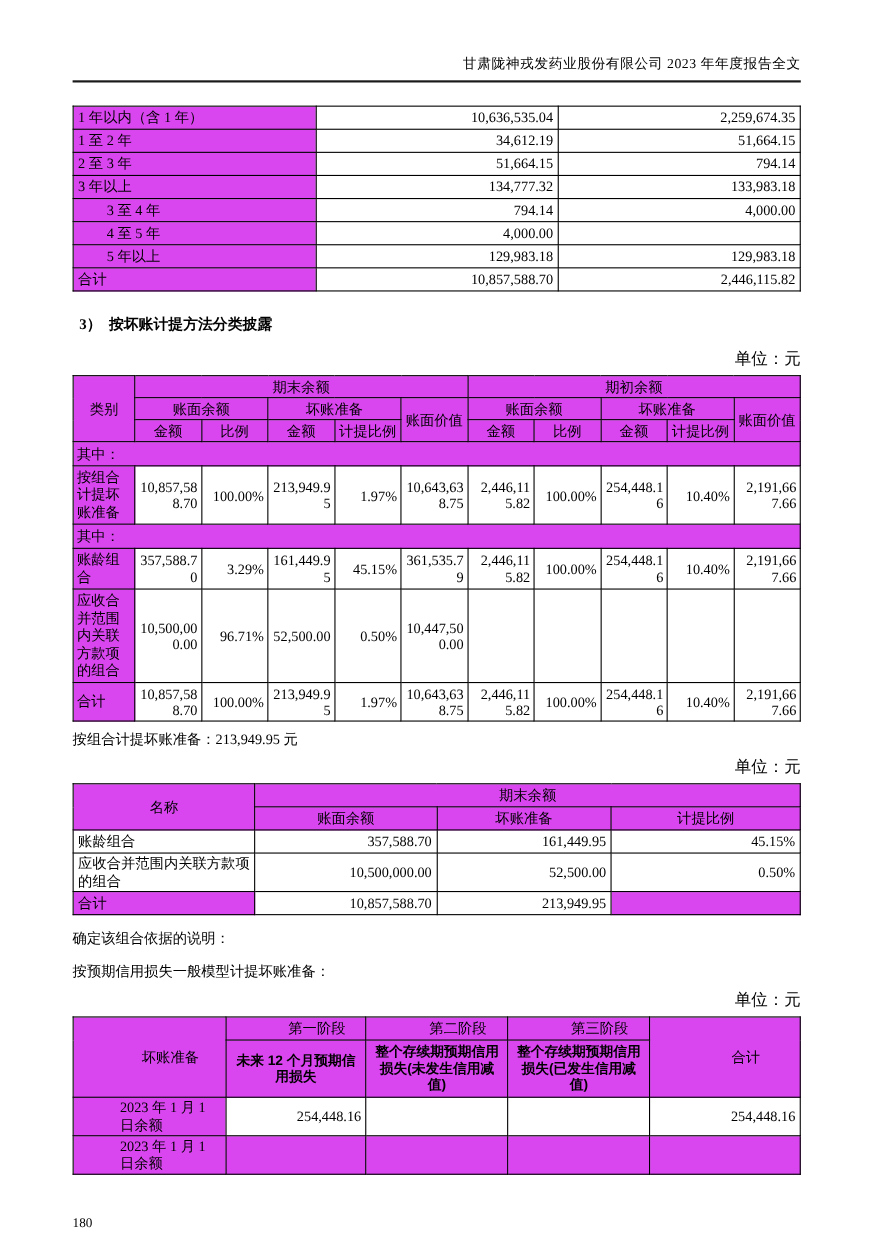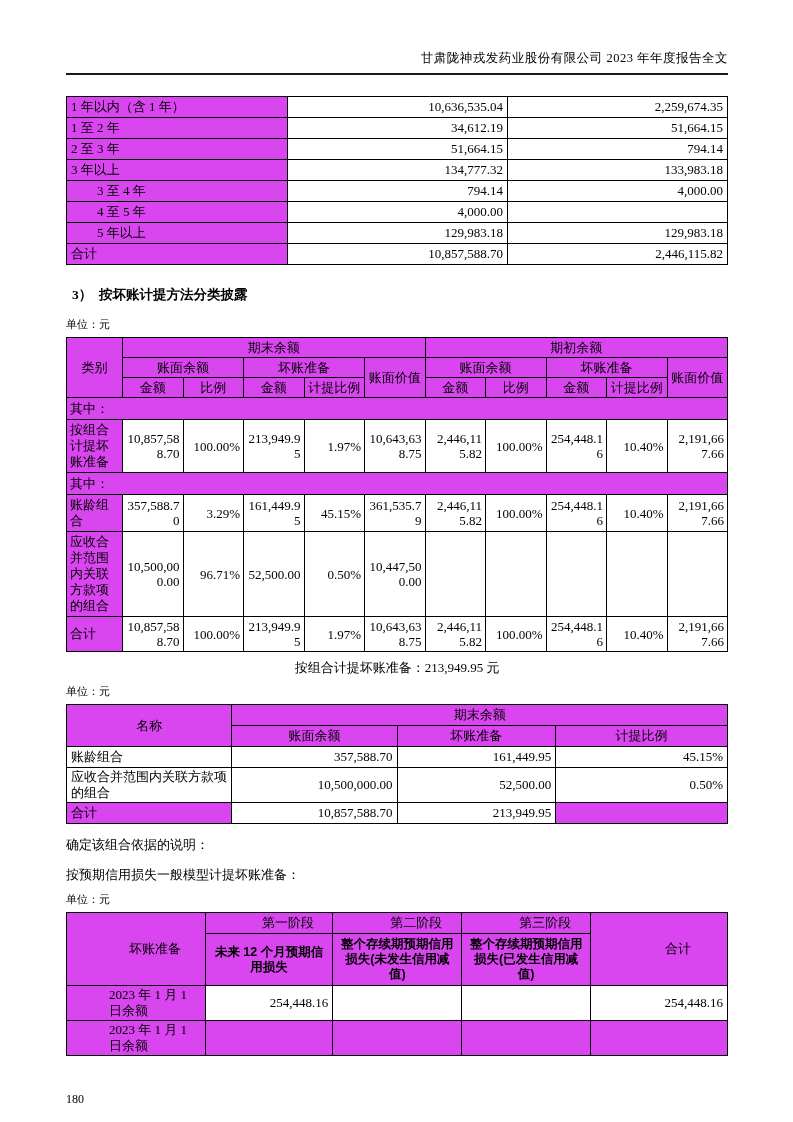--- a/index.html
+++ b/index.html
@@ -18,30 +18,30 @@
   .gray{background:#d946ef;}
   .num{text-align:right;}
 
   
   .aging{margin-top:21px;}
   .aging td{font-size:13px;height:18px;line-height:16px;}
   .aging .indent{padding-left:30px;}
 
   
   .sec-heading{font-weight:bold;font-size:13.5px;margin:21px 0 0 6px;white-space:pre-wrap;}
-  .unit{text-align:left;font-size:11px;margin:13px 0 5px 0;}
+  .unit{text-align:right;font-size:15px;margin:13px 0 5px 0;}
 
   
   .method td{font-size:13px;line-height:15px;padding:2px 3px;}
   .method .hd{text-align:center;}
   .method .num{word-break:break-all;}
   .method .divider{height:17px;}
   .method .lbl{line-height:16px;}
 
-  .note{font-size:13px;margin:7px 0 0 0;line-height:18px;text-align:center;}
+  .note{font-size:13px;margin:7px 0 0 0;line-height:18px;}
   .note2{font-size:13px;margin:12px 0 0 0;line-height:18px;}
 
   
   .portfolio td{font-size:13px;line-height:16px;}
   .portfolio .hd{text-align:center;height:18px;}
   .portfolio td{height:18px;}
 
   
   .stage td{font-size:13px;line-height:16px;}
   .stage .hd{text-align:center;height:18px;}

